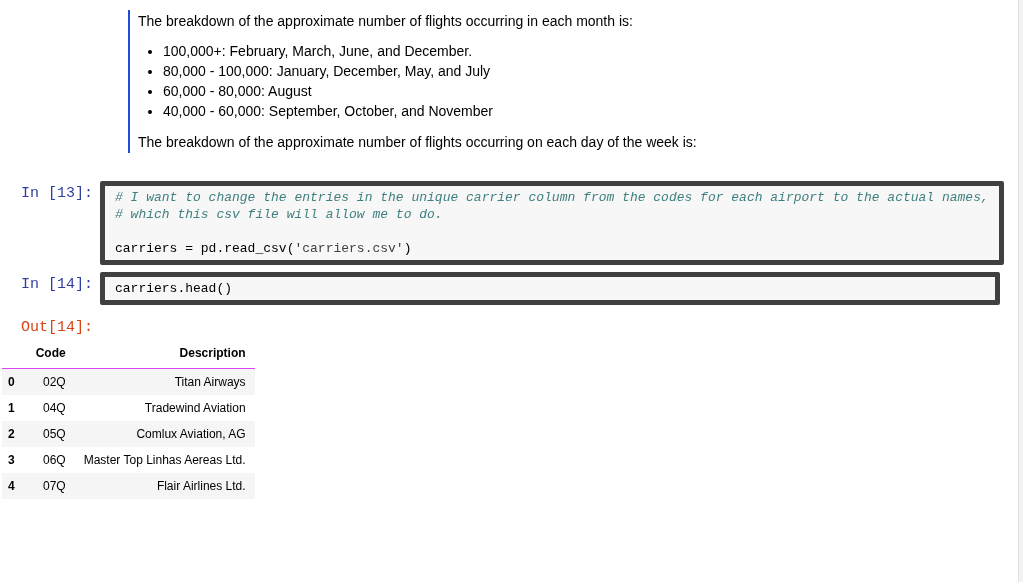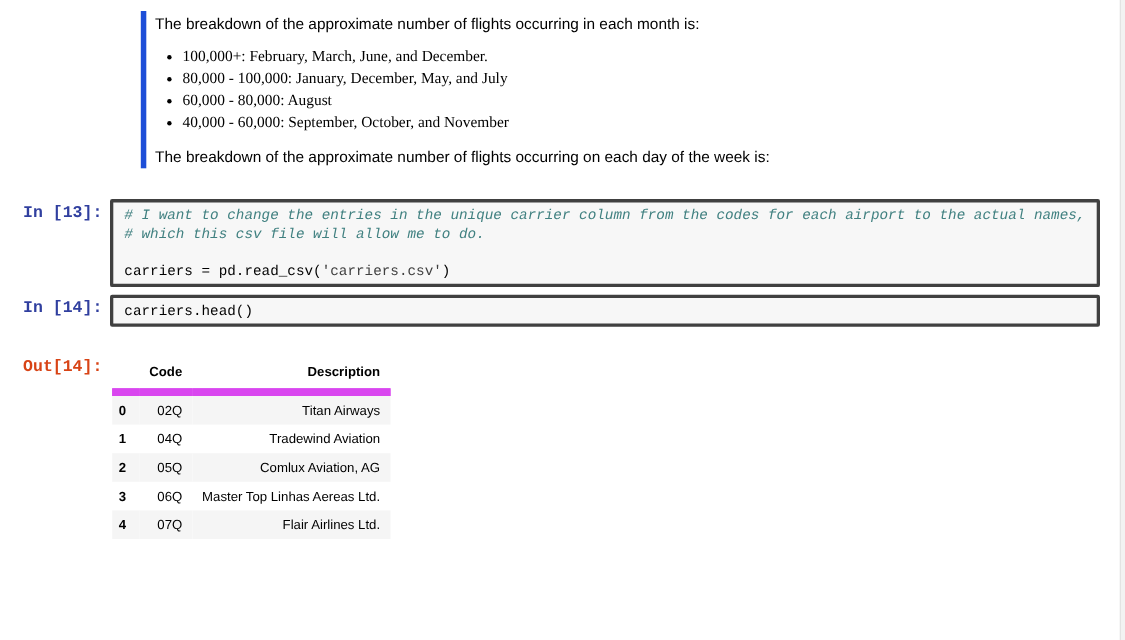--- a/index.html
+++ b/index.html
@@ -26,47 +26,46 @@
   .markdown-row { display: flex; margin-bottom: 28px; }
   .prompt-col {
     flex: none;
     width: 100px;
     text-align: right;
     font-family: "Liberation Mono", "DejaVu Sans Mono", monospace;
     font-size: 15px;
     padding-right: 7px;
     padding-top: 4px;
     white-space: nowrap;
-    font-weight: bold;
   }
   .md-spacer { flex: none; width: 128px; }
   .md-quote {
     margin: 0;
-    border-left: 5px solid #1d4ed8;
+    border-left: 2px solid #1d4ed8;
     padding: 2px 0 2px 8px;
     font-size: 14px;
     line-height: 18px;
   }
   .md-quote p { margin: 0 0 12px 0; }
   .md-quote p:last-child { margin-bottom: 0; }
-  .md-quote ul { margin: 12px 0 12px 0; padding-left: 25px; font-family: Liberation Serif, serif; }
+  .md-quote ul { margin: 12px 0 12px 0; padding-left: 25px; }
   .md-quote li { margin: 0 0 1px 0; line-height: 19px; }
 
   
   .code-row { display: flex; align-items: flex-start; }
   .in13-row { margin-top: 0; }
   .in14-row { margin-top: 7px; }
-  .out-row  { margin-top: 24px; }
+  .out-row  { margin-top: 10px; flex-direction: column; }
   .in-prompt  { color: #303F9F; }
   .out-prompt { color: #D84315; }
   .input-area {
     flex: 1;
     margin-right: 23px;
     background: #f7f7f7;
-    border: 3px solid #404040;
+    border: 5px solid #404040;
     border-radius: 2px;
     padding: 3px 10px;
     font-family: "Liberation Mono", "DejaVu Sans Mono", monospace;
     font-size: 13px;
     line-height: 17px;
     cursor: text;
   }
   .code-line { white-space: pre; min-height: 17px; }
   .tok-comment { color: #408080; font-style: italic; }
   .tok-string  { color: #404040; }
@@ -75,21 +74,21 @@
   .output-area { flex: 1; padding-top: 2px; }
   table.dataframe {
     border-collapse: collapse;
     font-size: 12px;
     margin-left: 2px;
   }
   table.dataframe thead th {
     font-weight: bold;
     text-align: right;
     padding: 8px 9px;
-    border-bottom: 7px solid #d946ef;
+    border-bottom: 1px solid #d946ef;
     vertical-align: bottom;
   }
   table.dataframe td, table.dataframe tbody th {
     text-align: right;
     padding: 6px 9px;
     white-space: nowrap;
   }
   table.dataframe tbody th { font-weight: bold; padding-left: 6px; padding-right: 12px; }
   table.dataframe tbody tr:nth-child(odd) { background: #f5f5f5; }
 </style>

